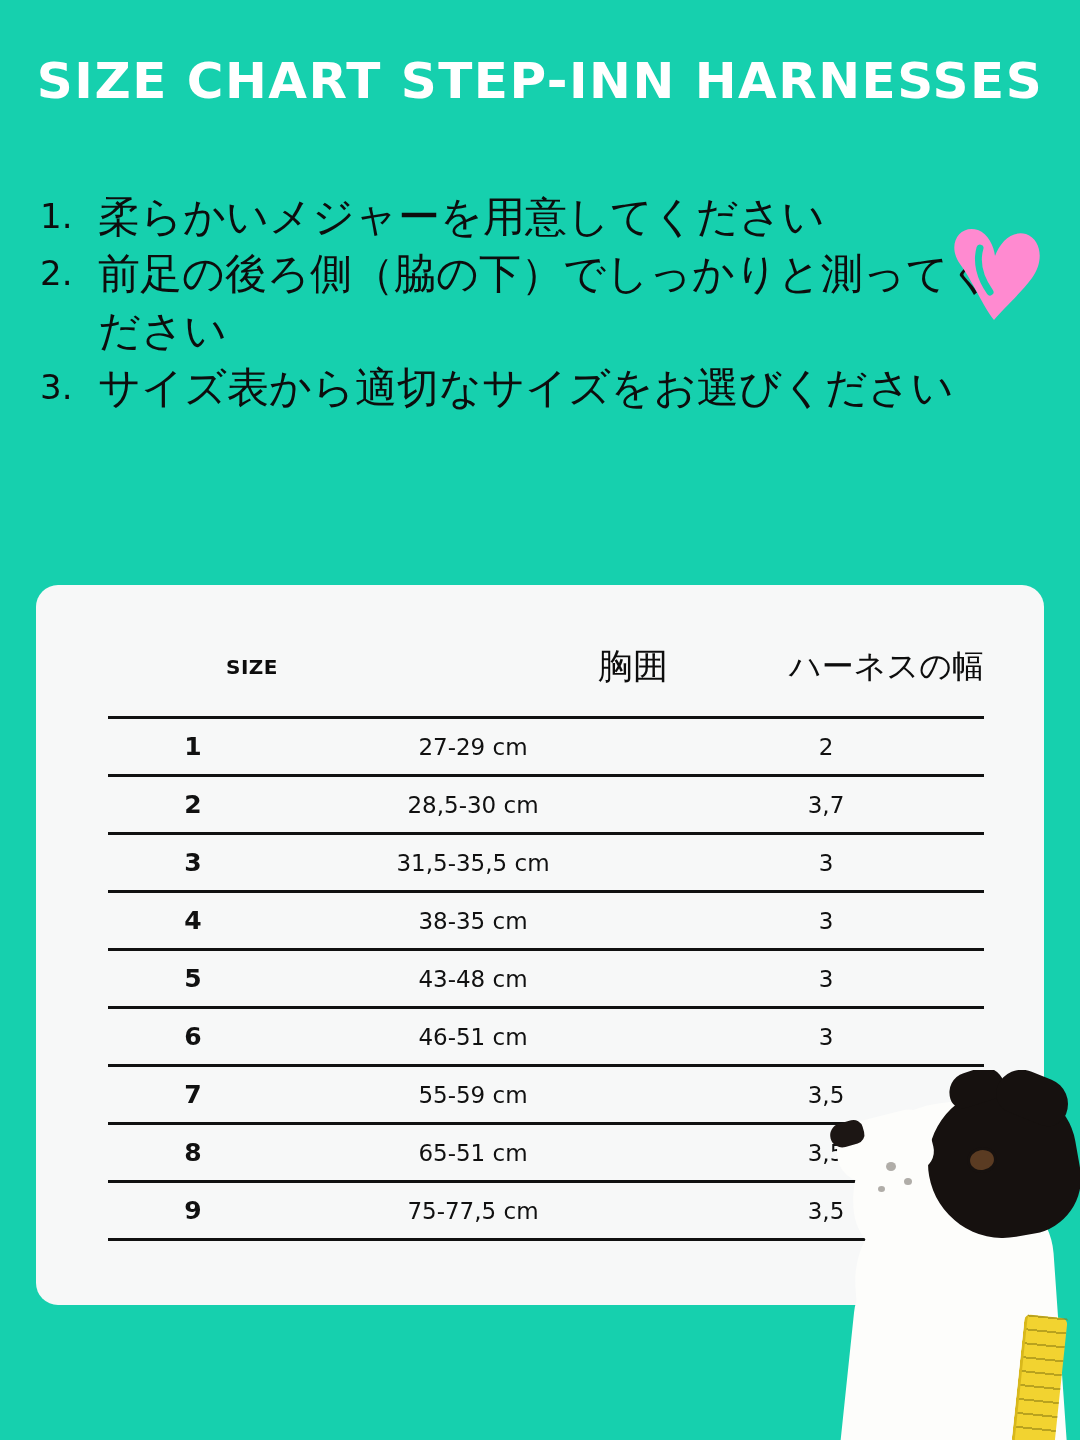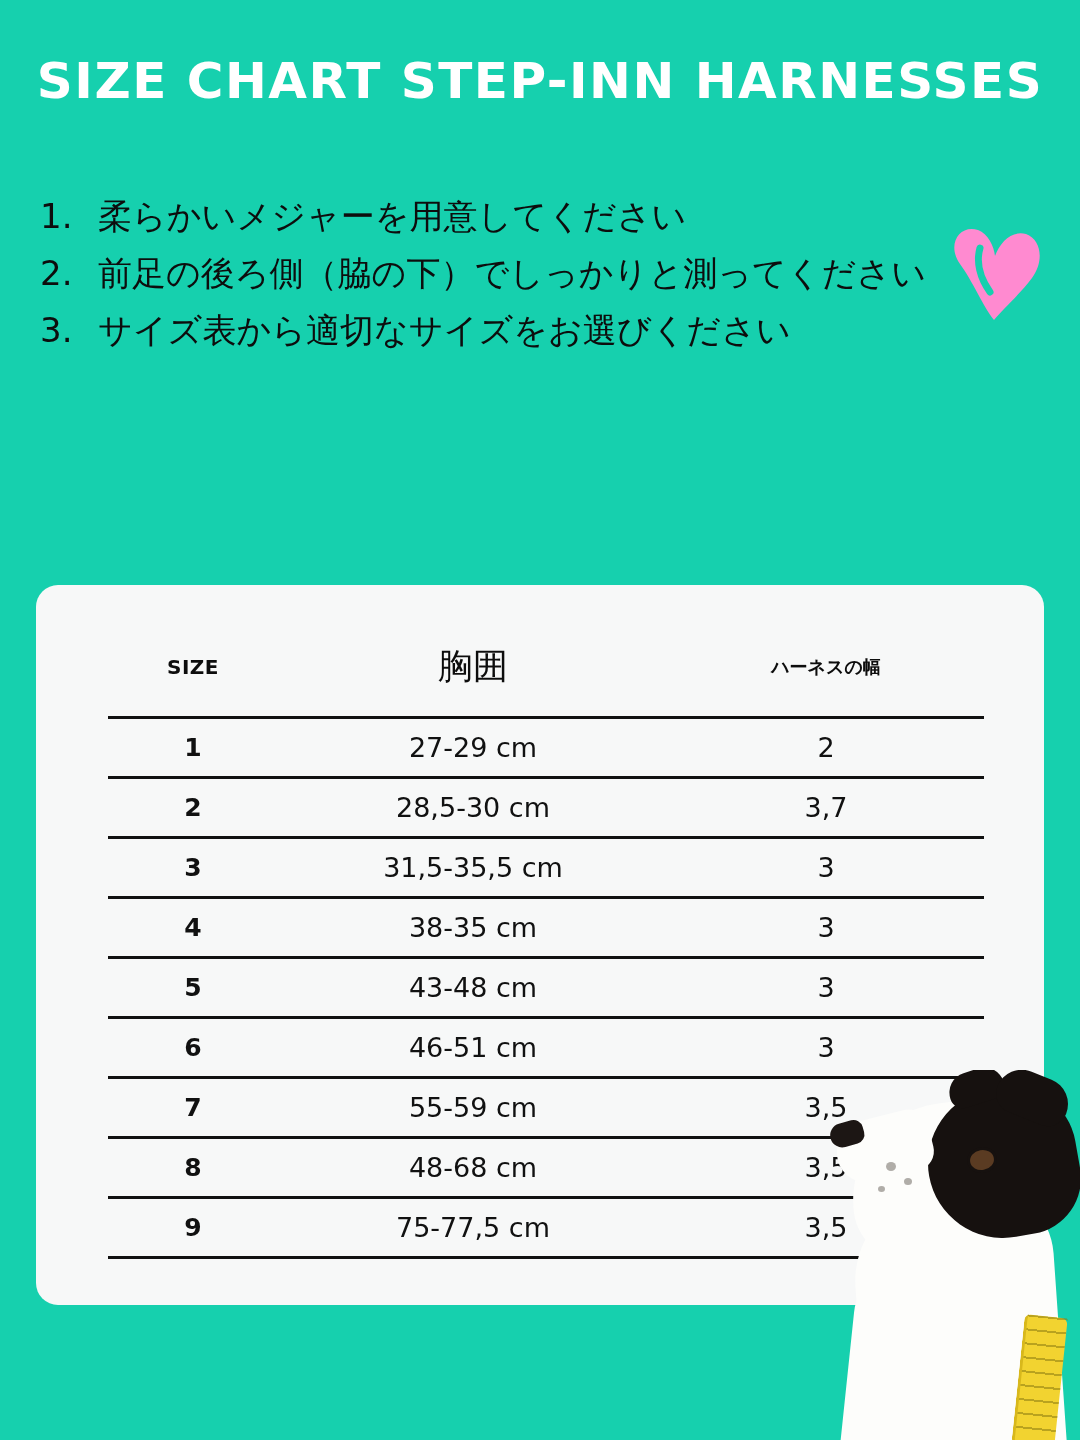--- a/index.html
+++ b/index.html
@@ -46,21 +46,21 @@
     display: flex;
     align-items: flex-start;
   }
   .instr-num {
     width: 58px;
     flex: 0 0 58px;
     font-size: 34px;
   }
   .instr-text {
     flex: 1 1 auto;
-    font-size: 34px;
+    font-size: 42px;
   }
 
   
   .heart {
     position: absolute;
     left: 940px;
     top: 218px;
     width: 110px;
     height: 112px;
   }
@@ -81,41 +81,41 @@
     top: 52px;
     width: 876px;
     border-collapse: collapse;
     font-family: "DejaVu Sans", sans-serif;
   }
   table.size-table th {
     font-size: 23px;
     font-weight: bold;
     color: #0d0d0d;
     padding: 6px 0 26px 0;
-    text-align: center;
+    text-align: right;
   }
   table.size-table th.col-size {
     font-size: 20px;
     letter-spacing: 0.5px;
     width: 170px;
   }
   table.size-table th.col-chest {
     width: 390px;
     font-weight: normal;
     font-size: 35px;
   }
   table.size-table th.col-width {
     width: 316px;
-    font-weight: bold;
-    font-size: 18px;
+    font-weight: normal;
+    font-size: 32px;
   }
   table.size-table td {
     text-align: center;
     padding: 13px 0 13px 0;
-    font-size: 27px;
+    font-size: 23px;
     color: #111111;
     border-top: 3px solid #111111;
   }
   table.size-table td.cell-size {
     font-weight: bold;
     font-size: 25px;
   }
   table.size-table tr:last-child td {
     border-bottom: 3px solid #111111;
   }
@@ -319,21 +319,21 @@
         <td>46-51 cm</td>
         <td>3</td>
       </tr>
       <tr>
         <td class="cell-size">7</td>
         <td>55-59 cm</td>
         <td>3,5</td>
       </tr>
       <tr>
         <td class="cell-size">8</td>
-        <td>48-68 cm</td>
+        <td>65-51 cm</td>
         <td>3,5</td>
       </tr>
       <tr>
         <td class="cell-size">9</td>
         <td>75-77,5 cm</td>
         <td>3,5</td>
       </tr>
     </tbody>
   </table>
 </div>

